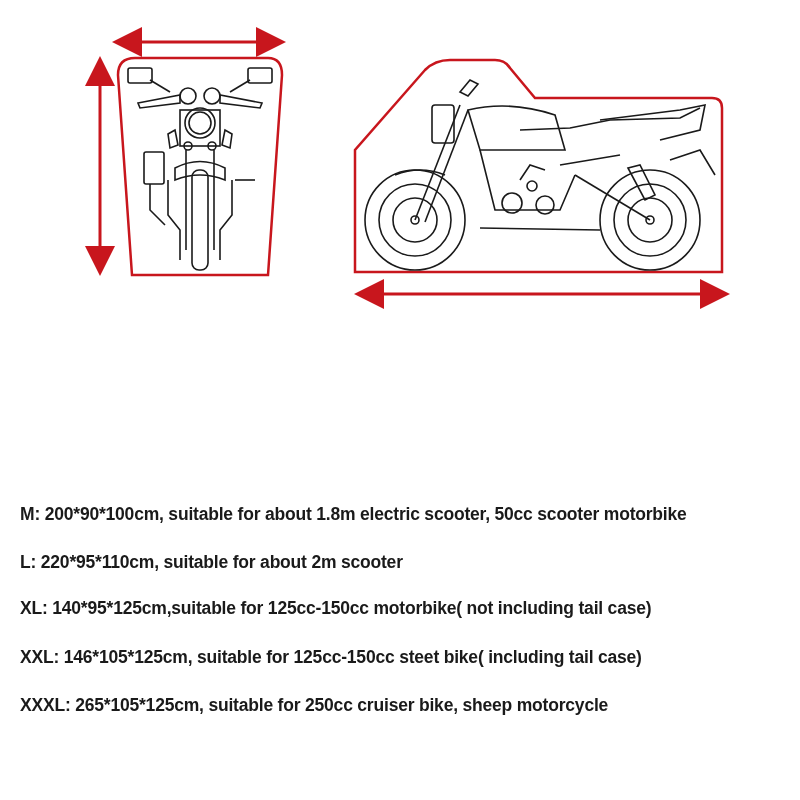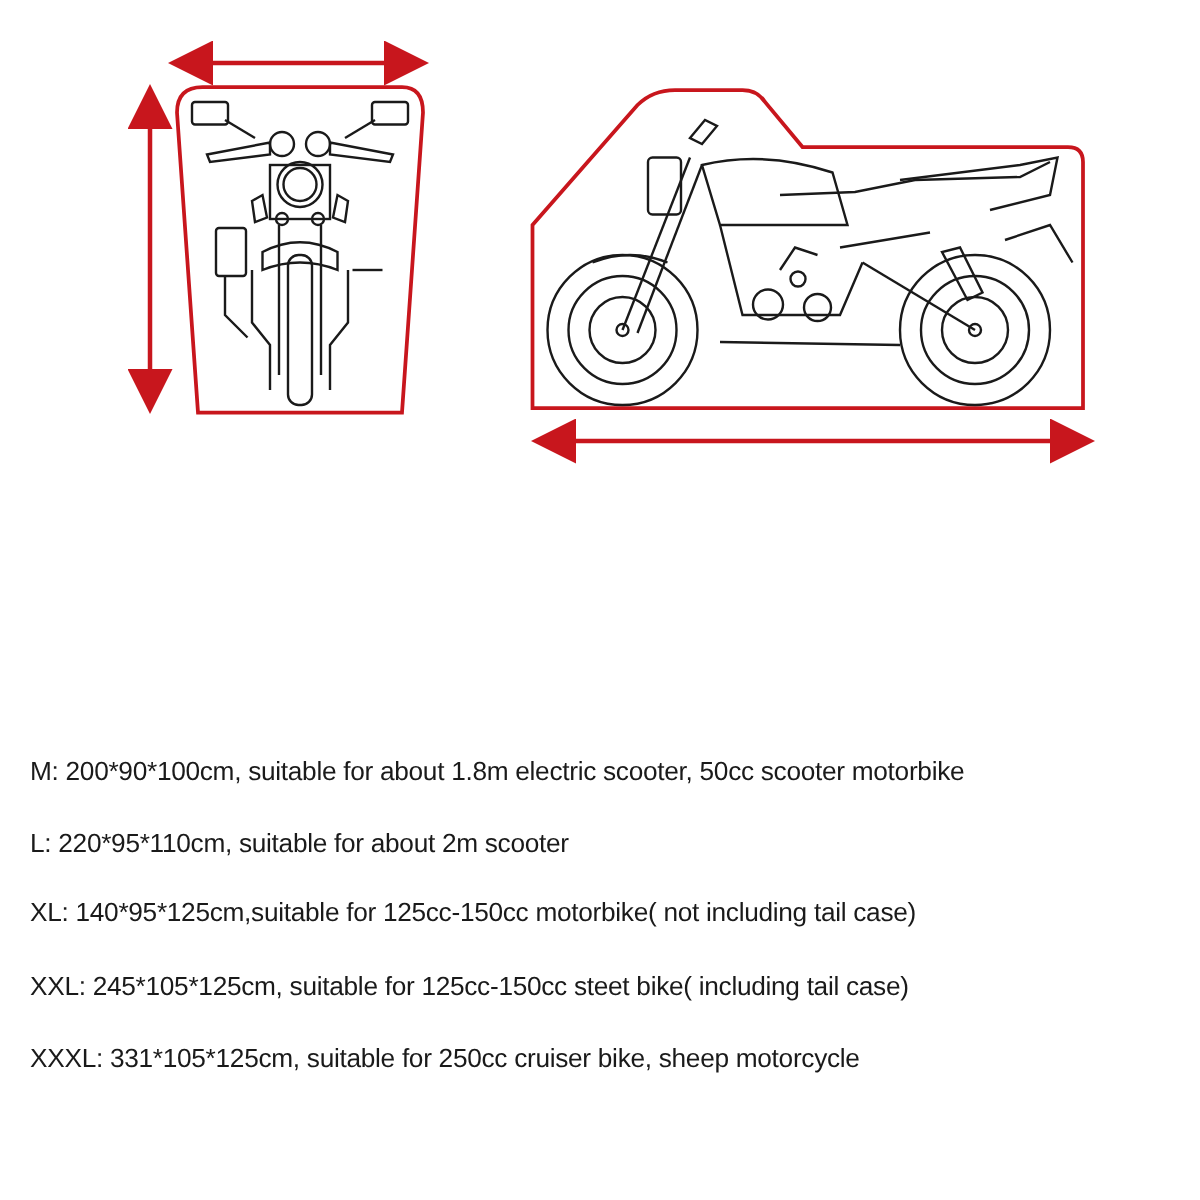--- a/index.html
+++ b/index.html
@@ -1,19 +1,19 @@
 <!DOCTYPE html>
 <html><head>
 <meta charset="utf-8">
 <style>
   html, body { margin: 0; padding: 0; background: #ffffff; }
   body { width: 800px; height: 800px; position: relative; overflow: hidden; font-family: "Liberation Sans", sans-serif; }
   .diagram { position: absolute; left: 0; top: 0; width: 800px; height: 320px; }
   .specs { position: absolute; left: 20px; top: 500px; width: 780px; }
-  .spec-line { position: absolute; left: 0; font-size: 17.5px; color: #1a1a1a; white-space: nowrap; letter-spacing: -0.2px; }
+  .spec-line { position: absolute; left: 0; font-size: 17.5px; color: #1a1a1a; white-space: nowrap; letter-spacing: -0.2px; font-weight: bold; }
 </style>
 </head>
 <body>
 
 <div class="diagram">
   <svg width="800" height="320" viewBox="0 0 800 320">
     <defs>
       <marker id="ah" markerWidth="10" markerHeight="10" refX="8" refY="5" orient="auto-start-reverse">
         <path d="M0,0 L10,5 L0,10 Z" fill="#c8161d"></path>
       </marker>
@@ -84,15 +84,15 @@
       <path d="M670,160 L700,150 L715,175"></path>
       <line x1="560" y1="165" x2="620" y2="155"></line>
     </g>
   </svg>
 </div>
 
 <div class="specs">
   <div class="spec-line" style="top:4px;">M: 200*90*100cm, suitable for about 1.8m electric scooter, 50cc scooter motorbike</div>
   <div class="spec-line" style="top:52px;text-align:right;">L: 220*95*110cm, suitable for about 2m scooter</div>
   <div class="spec-line" style="top:98px;">XL: 140*95*125cm,suitable for 125cc-150cc motorbike( not including tail case)</div>
-  <div class="spec-line" style="top:147px;">XXL: 245*105*125cm, suitable for 125cc-150cc steet bike( including tail case)</div>
-  <div class="spec-line" style="top:195px;">XXXL: 331*105*125cm, suitable for 250cc cruiser bike, sheep motorcycle</div>
+  <div class="spec-line" style="top:147px;">XXL: 146*105*125cm, suitable for 125cc-150cc steet bike( including tail case)</div>
+  <div class="spec-line" style="top:195px;">XXXL: 265*105*125cm, suitable for 250cc cruiser bike, sheep motorcycle</div>
 </div>
 
 </body></html>

